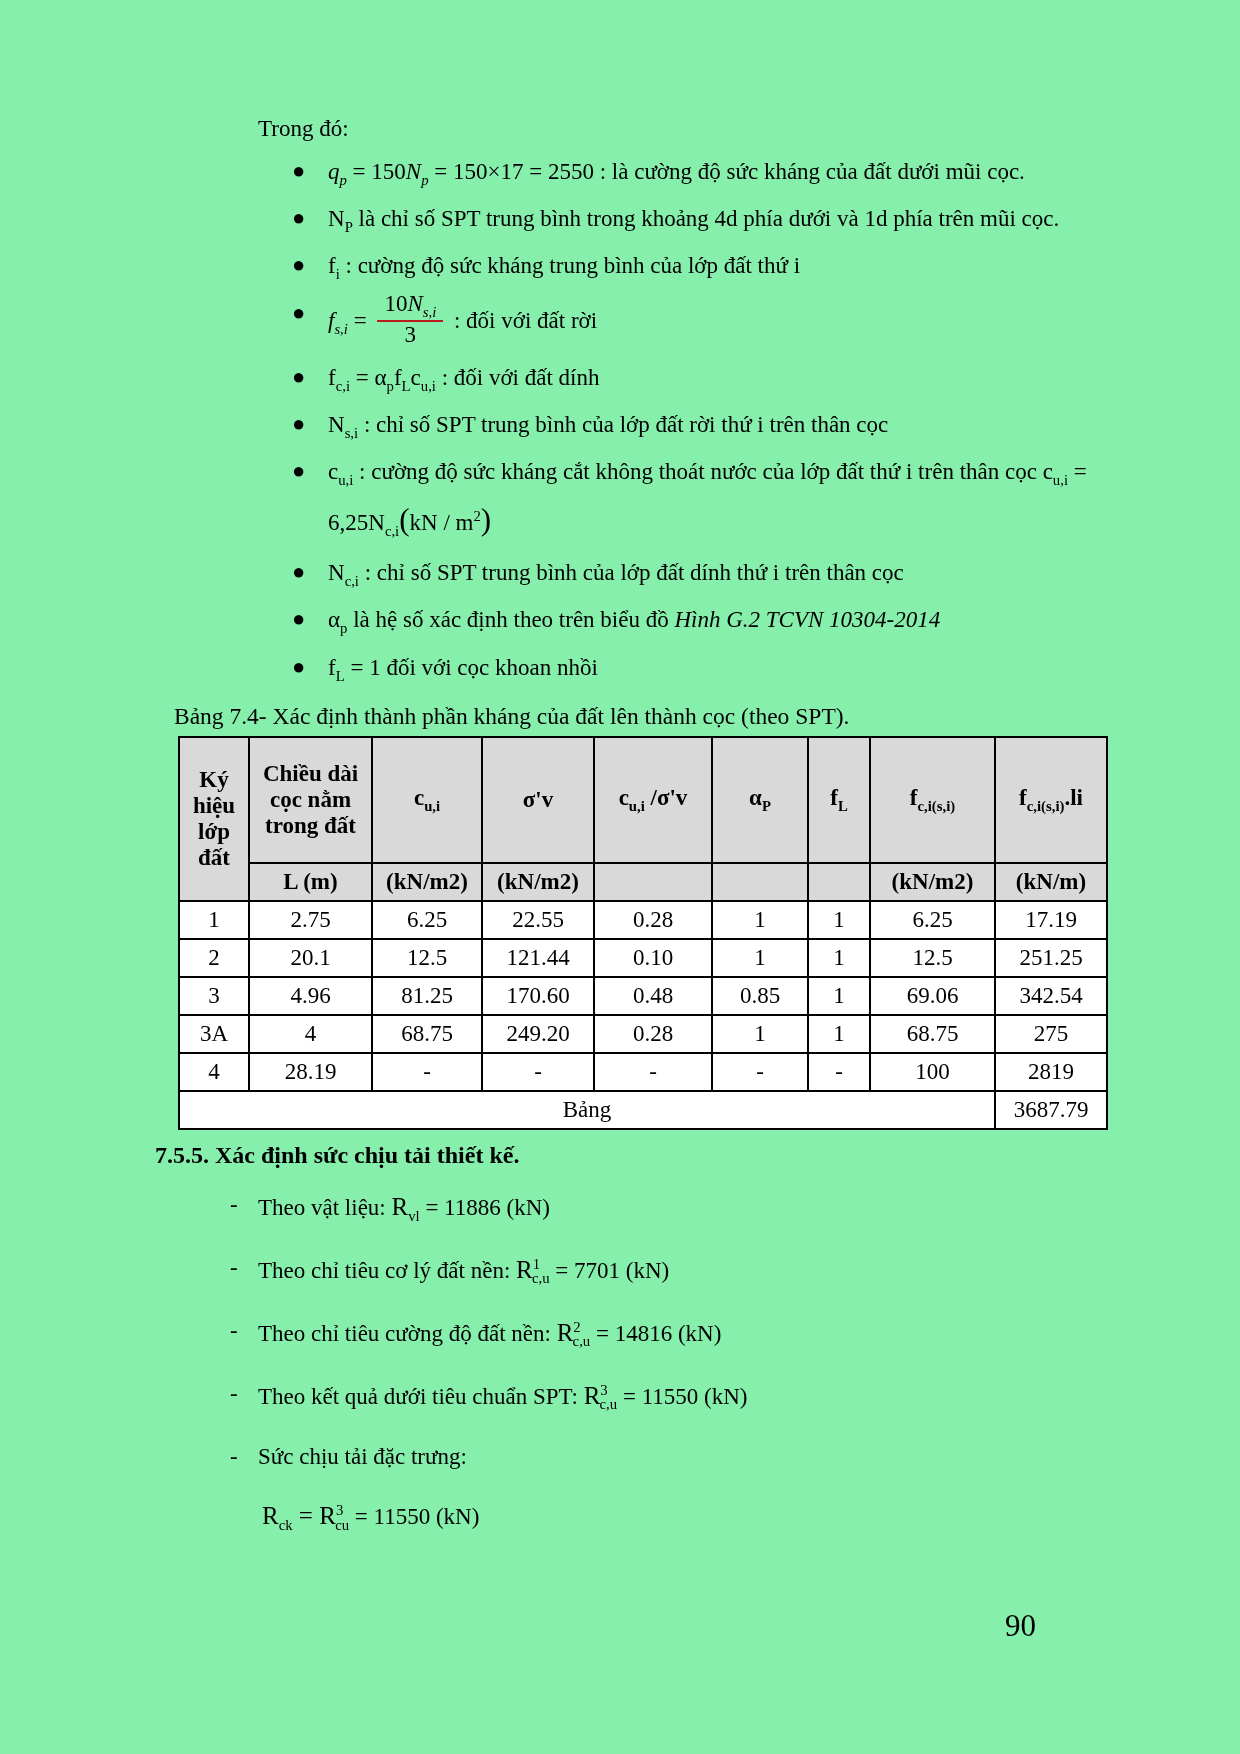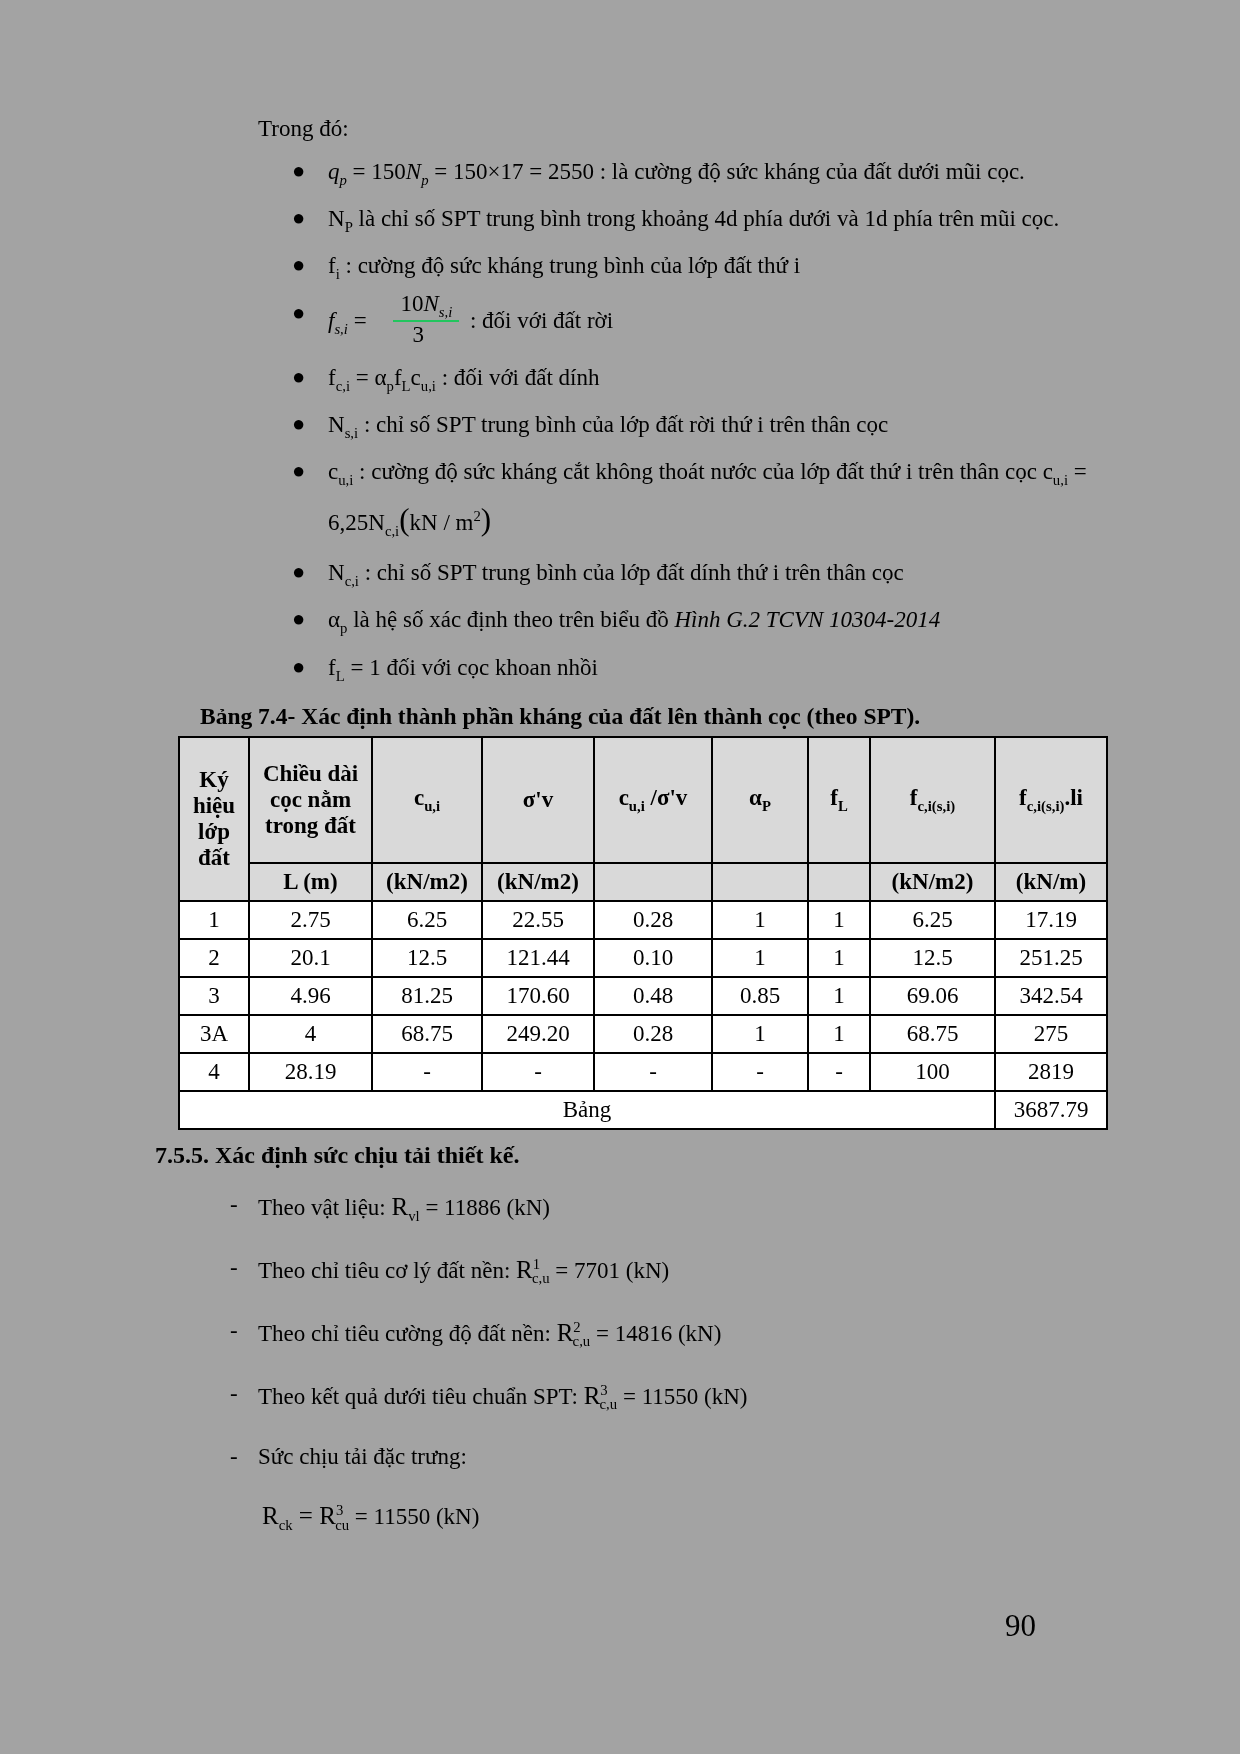--- a/index.html
+++ b/index.html
@@ -1,34 +1,34 @@
 <!DOCTYPE html>
 <html><head>
 <meta charset="utf-8">
 <style>
   html,body{margin:0;padding:0;background:#888;}
   .page{
-    position:relative;width:1240px;height:1754px;background:#a3a3a3;
+    position:relative;width:1240px;height:1754px;background:#86efac;
     font-family:"Liberation Serif","DejaVu Serif",serif;color:#000;
     font-size:23px;overflow:hidden;
   }
   .content{position:absolute;top:116px;left:155px;width:933px;}
   .intro{margin-left:103px;margin-bottom:10px;}
   ul.bullets{list-style:none;margin:0;padding:0;}
   ul.bullets li{position:relative;padding-left:173px;margin-bottom:6px;line-height:1.74;}
   ul.bullets .marker{position:absolute;left:137px;top:0;font-size:22px;}
   sub{font-size:64%;}
   sup{font-size:64%;}
   sub.st{margin-left:-0.55em;}
   .i{font-style:italic;}
   .big{font-size:135%;}
   .frac{display:inline-block;vertical-align:middle;text-align:center;line-height:1.15;margin:0 5px;transform:translateY(-3px);}
-  .frac .num{display:block;border-bottom:2px solid #22c55e;padding:0 7px;margin-left:16px;}
+  .frac .num{display:block;border-bottom:2px solid #b91c1c;padding:0 7px;}
   .frac .den{display:block;}
-  .tbl-title{font-weight:bold;margin:14px 0 6px 45px;font-size:23.5px;}
+  .tbl-title{font-weight:normal;margin:14px 0 6px 19px;font-size:23.5px;}
   table.soil{border-collapse:collapse;table-layout:fixed;width:928px;margin-left:23px;}
   table.soil th,table.soil td{border:2px solid #000;text-align:center;vertical-align:middle;padding:1px 3px;font-size:23px;overflow:hidden;}
   table.soil thead th{background:#d9d9d9;font-weight:bold;}
   table.soil tr.hdr1 th{height:122px;}
   table.soil tr.hdr2 th{height:34px;}
   table.soil tbody td{height:34px;background:#fff;}
   table.soil tfoot td{height:34px;background:#fff;}
   .sec-heading{font-weight:bold;font-size:24px;margin:12px 0 22px 0;}
   .ditem{position:relative;padding-left:103px;margin-bottom:29px;line-height:1.25;}
   .ditem .dash{position:absolute;left:75px;top:0;}

